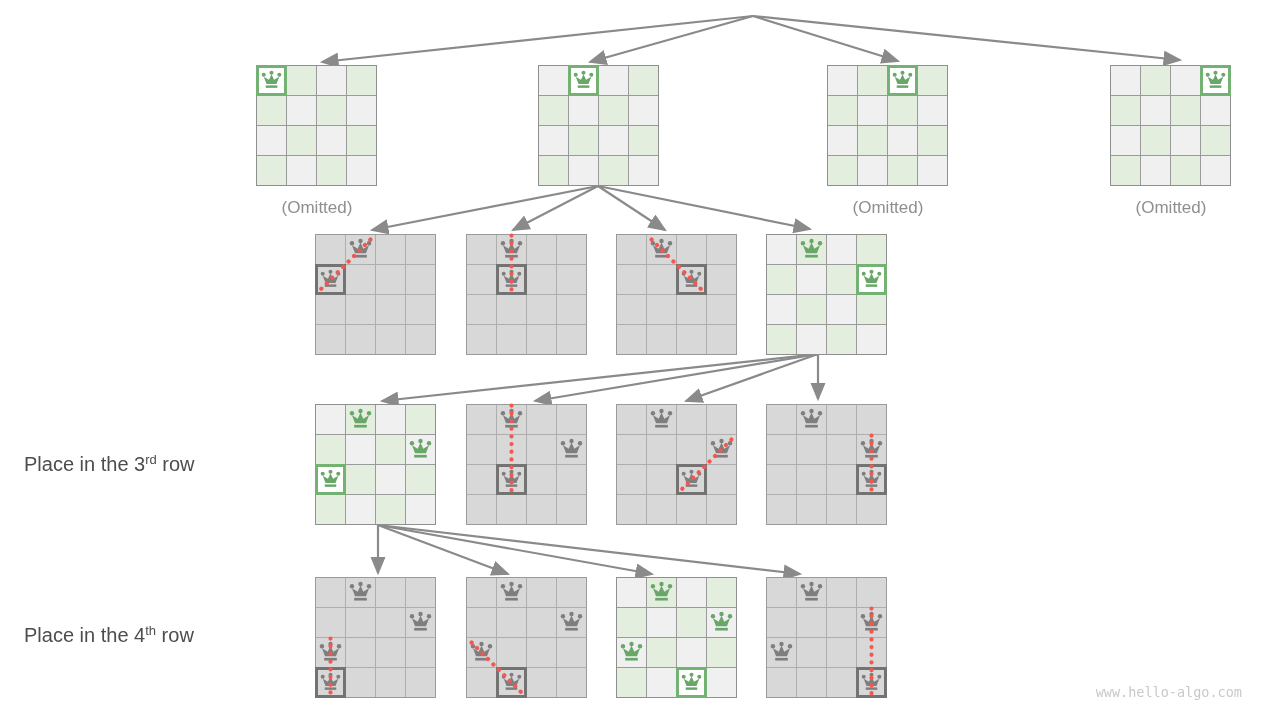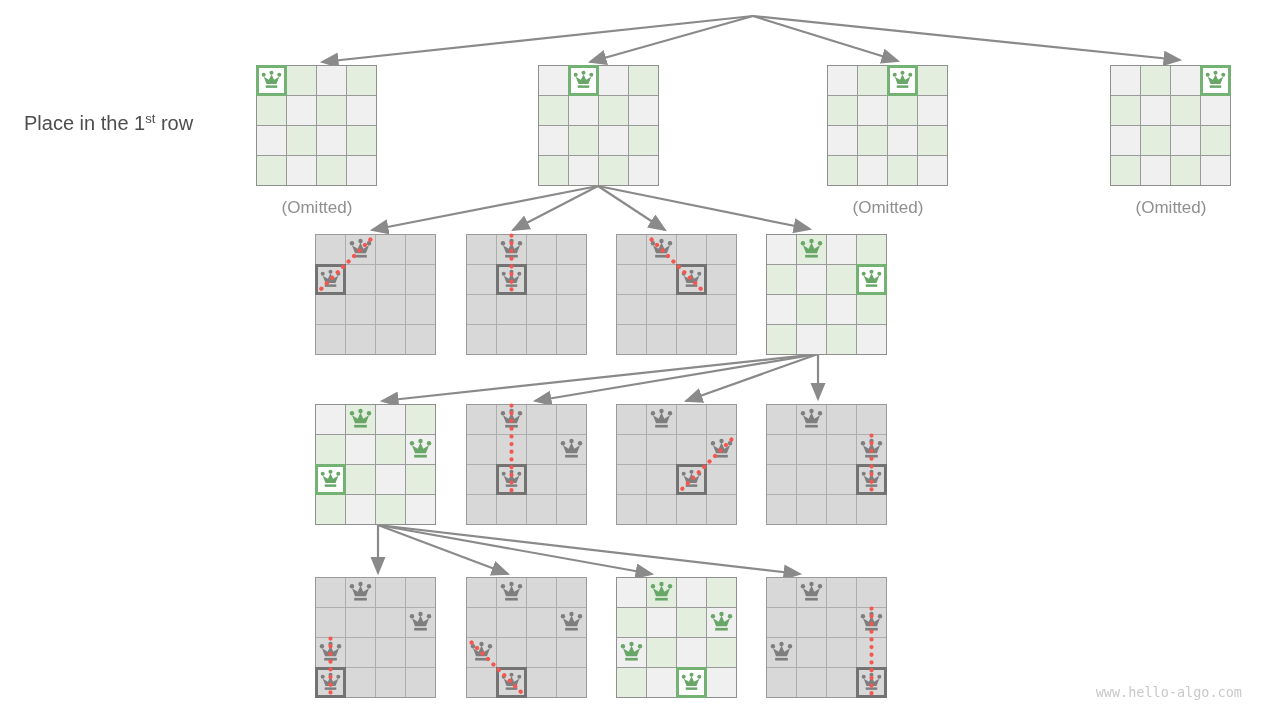--- a/index.html
+++ b/index.html
@@ -65,22 +65,25 @@
         <line x1="818" y1="354" x2="535" y2="401" stroke="#8a8a8a" stroke-width="2.2" marker-end="url(#ah)"></line>
         <line x1="818" y1="354" x2="686" y2="401" stroke="#8a8a8a" stroke-width="2.2" marker-end="url(#ah)"></line>
         <line x1="818" y1="354" x2="818" y2="399" stroke="#8a8a8a" stroke-width="2.2" marker-end="url(#ah)"></line>
         <line x1="378" y1="525" x2="378" y2="573" stroke="#8a8a8a" stroke-width="2.2" marker-end="url(#ah)"></line>
         <line x1="378" y1="525" x2="508" y2="574" stroke="#8a8a8a" stroke-width="2.2" marker-end="url(#ah)"></line>
         <line x1="378" y1="525" x2="652" y2="574" stroke="#8a8a8a" stroke-width="2.2" marker-end="url(#ah)"></line>
         <line x1="378" y1="525" x2="800" y2="574" stroke="#8a8a8a" stroke-width="2.2" marker-end="url(#ah)"></line>
       </g>
   </svg>
 
-  <div class="row-label" style="top:112px;">
-    <span>Place in the 1</span><sup>st</sup><span> row</span>
+  <div class="row-label" style="top:453px;">
+    <span>Place in the 3</span><sup>rd</sup><span> row</span>
+  </div>
+  <div class="row-label" style="top:624px;">
+    <span>Place in the 4</span><sup>th</sup><span> row</span>
   </div>
 
   <div class="omitted" style="left:256px;top:198px;">(Omitted)</div>
   <div class="omitted" style="left:827px;top:198px;">(Omitted)</div>
   <div class="omitted" style="left:1110px;top:198px;">(Omitted)</div>
 
   <div id="boards-layer">
       <div class="board valid" style="left: 256px; top: 65px;">
         <div class="cell" style="background: rgb(240, 240, 240);"></div>
         <div class="cell" style="background: rgb(228, 238, 223);"></div>

